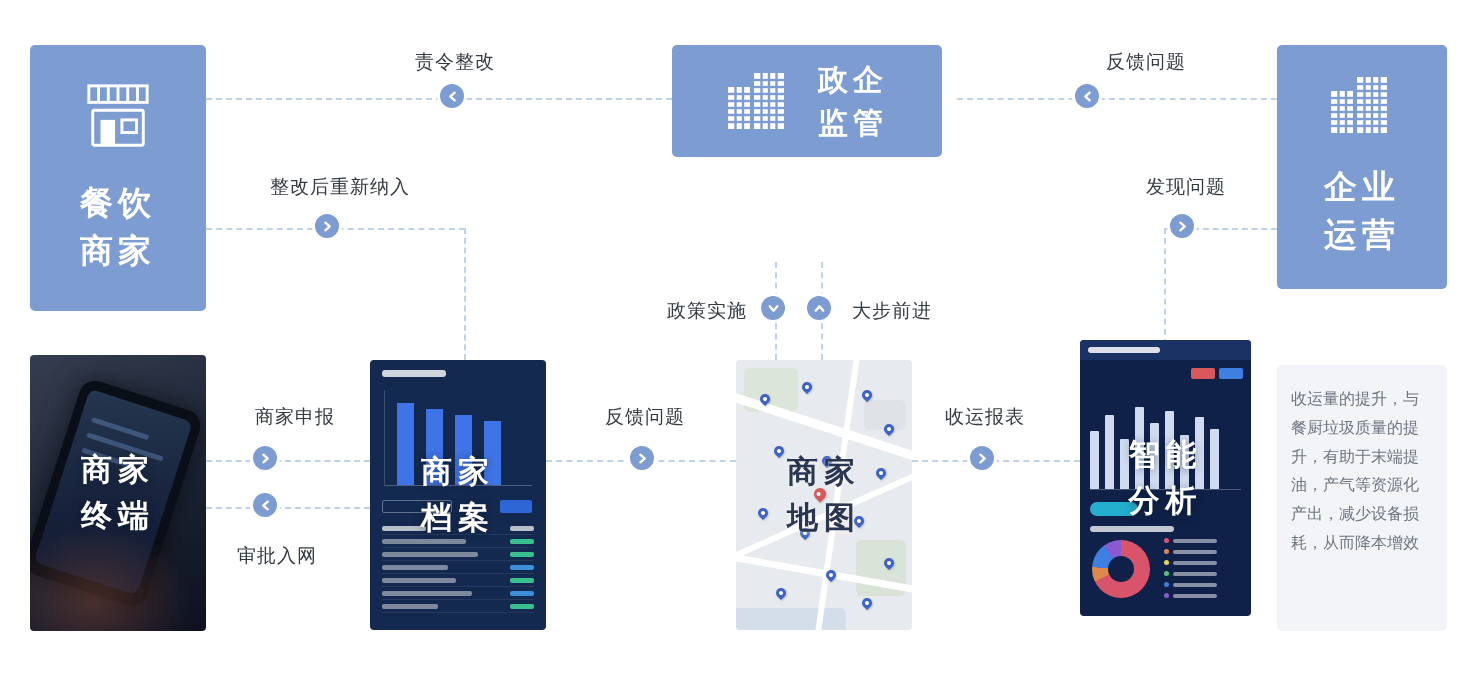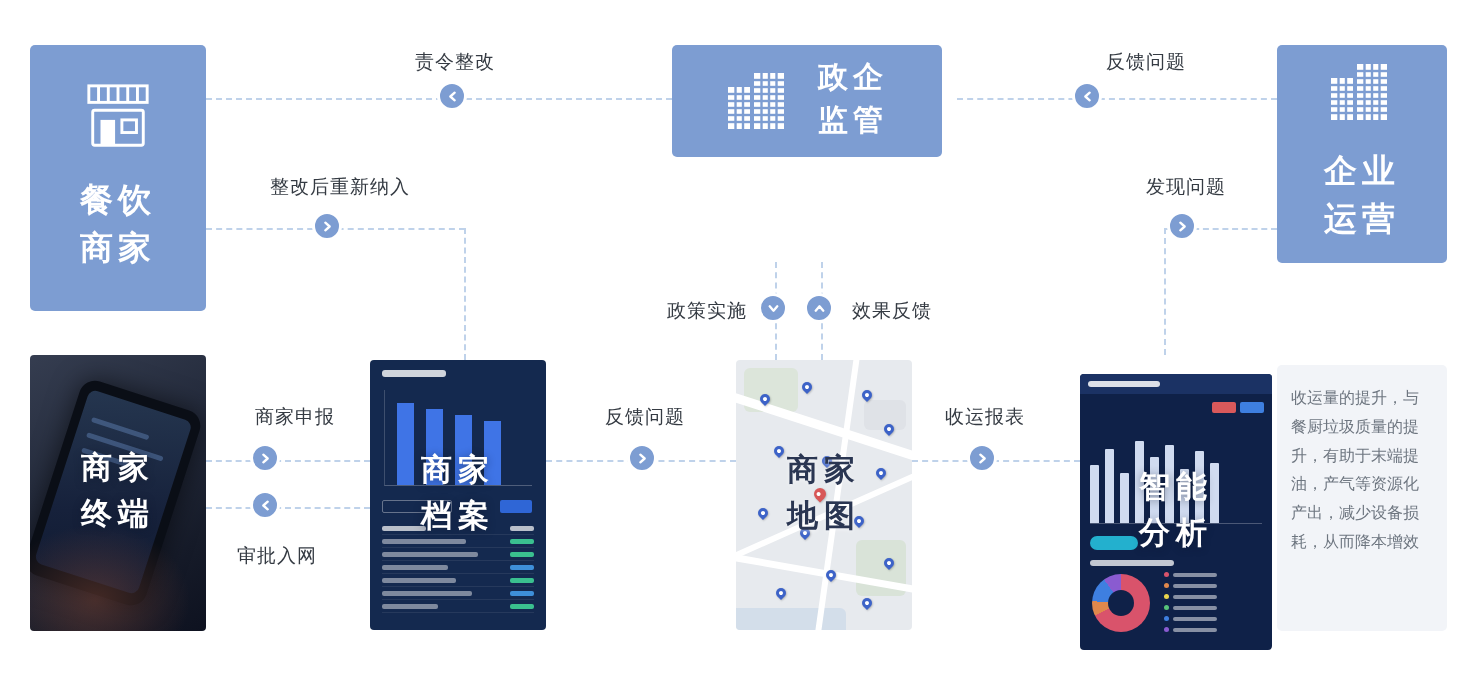--- a/index.html
+++ b/index.html
@@ -1,17 +1,17 @@
 <!DOCTYPE html>
 <html><head>
 <meta charset="utf-8">
 <style>
   * { margin:0; padding:0; box-sizing:border-box; }
   html,body { background:#ffffff; font-family:"Liberation Sans", sans-serif; }
-  .canvas { position:relative; width:1476px; height:683px; background:#ffffff; overflow:hidden;font-family:Liberation Mono, monospace; }
+  .canvas { position:relative; width:1476px; height:683px; background:#ffffff; overflow:hidden; }
 
   
   .dash-h { position:absolute; height:0; border-top:2px dashed #BFD2EA; z-index:1; }
   .dash-v { position:absolute; width:0; border-left:2px dashed #BFD2EA; z-index:1; }
 
   
   .circ { position:absolute; width:30px; height:30px; border-radius:50%; background:#7D9DD2;
           border:3px solid #ffffff; display:flex; align-items:center; justify-content:center; z-index:4; }
   .circ svg { display:block; }
   .circ.left  svg { transform:rotate(180deg); }
@@ -163,21 +163,21 @@
     <svg width="13" height="13" viewBox="0 0 12 12">
         <polyline points="4,2.5 8,6 4,9.5" fill="none" stroke="#fff" stroke-width="2.2" stroke-linecap="round" stroke-linejoin="round"></polyline>
       </svg>
   </div>
 
   <div class="elabel" style="left:455px;top:62px">责令整改</div>
   <div class="elabel" style="left:340px;top:187px">整改后重新纳入</div>
   <div class="elabel" style="left:1146px;top:62px">反馈问题</div>
   <div class="elabel" style="left:1186px;top:187px">发现问题</div>
   <div class="elabel" style="left:707px;top:311px">政策实施</div>
-  <div class="elabel" style="left:892px;top:311px">效果反馈</div>
+  <div class="elabel" style="left:892px;top:311px">大步前进</div>
   <div class="elabel" style="left:295px;top:417px">商家申报</div>
   <div class="elabel" style="left:277px;top:556px">审批入网</div>
   <div class="elabel" style="left:645px;top:417px">反馈问题</div>
   <div class="elabel" style="left:985px;top:417px">收运报表</div>
 
   <div class="bluebox col" style="left:30px;top:45px;width:176px;height:266px">
     <svg width="92" height="70" viewBox="0 0 92 72" fill="none" stroke="#fff" stroke-width="3">
       <rect x="16" y="5" width="60" height="17"></rect>
       <line x1="26" y1="5" x2="26" y2="22"></line>
         <line x1="36" y1="5" x2="36" y2="22"></line>
@@ -217,21 +217,21 @@
           <line x1="27" y1="44" x2="57" y2="44"></line>
         <line x1="27" y1="51" x2="57" y2="51"></line>
       </g>
     </svg>
     <div class="bignm supnm">
       <span>政企</span>
       <span>监管</span>
     </div>
   </div>
 
-  <div class="bluebox col" style="left:1277px;top:45px;width:170px;height:218px">
+  <div class="bluebox col" style="left:1277px;top:45px;width:170px;height:244px">
     <svg width="66" height="60" viewBox="0 0 64 60">
       <rect x="1" y="16" width="22" height="42" fill="#fff"></rect>
       <rect x="27" y="2" width="30" height="56" fill="#fff"></rect>
       <g stroke="#7D9DD2" stroke-width="2.4">
         <line x1="8.5" y1="16" x2="8.5" y2="58"></line>
           <line x1="16" y1="16" x2="16" y2="58"></line>
         <line x1="1" y1="23" x2="23" y2="23"></line>
           <line x1="1" y1="30" x2="23" y2="30"></line>
         <line x1="1" y1="37" x2="23" y2="37"></line>
           <line x1="1" y1="44" x2="23" y2="44"></line>
@@ -341,21 +341,21 @@
     <div class="pm-pin" style="left:90px;top:210px"></div>
     <div class="pm-pin" style="left:148px;top:198px"></div>
     <div class="pm-pin" style="left:40px;top:228px"></div>
     <div class="pm-pin" style="left:126px;top:238px"></div>
     <div class="plabel dark">
       <span>商家</span>
       <span>地图</span>
     </div>
   </div>
 
-  <div class="panel p-analysis" style="left:1080px;top:374px;width:192px;height:276px">
+  <div class="panel p-analysis" style="left:1080px;top:340px;width:171px;height:276px">
     <div class="px-head">
         <i></i>
       </div>
     <div class="px-chip" style="right:36px;background:#D9595B"></div>
     <div class="px-chip" style="right:8px;background:#3E7FE0"></div>
     <div class="px-bars">
       <div class="px-bar" style="height:58px"></div>
       <div class="px-bar" style="height:74px"></div>
       <div class="px-bar" style="height:50px"></div>
       <div class="px-bar" style="height:82px"></div>

